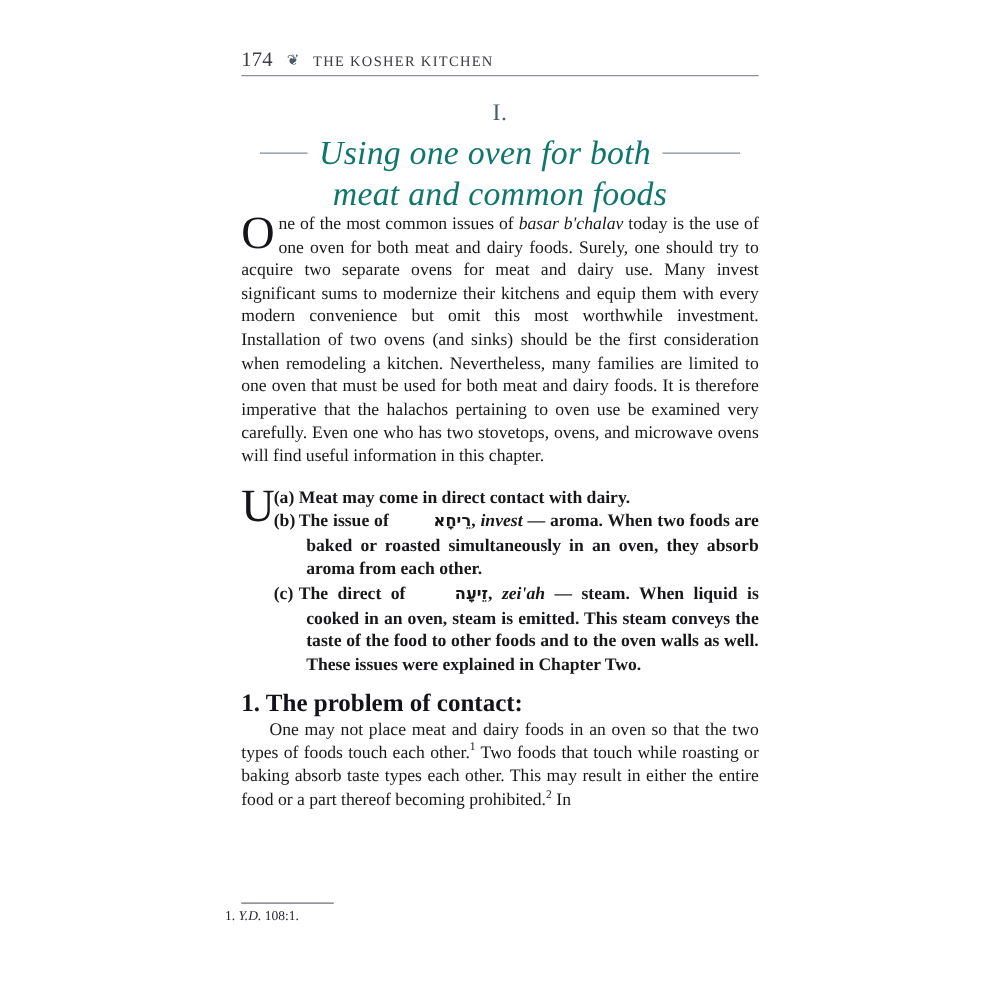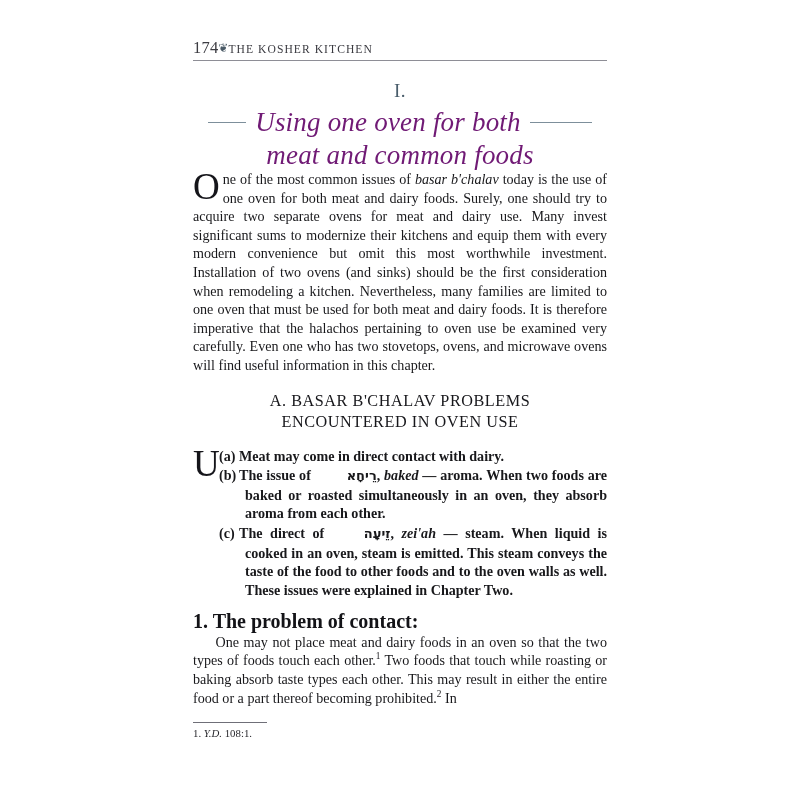--- a/index.html
+++ b/index.html
@@ -24,20 +24,21 @@
   }
 
   
   .running-head {
     position: absolute;
     left: 193px;
     top: 38px;
     width: 414px;
     display: flex;
     align-items: baseline;
+    gap: 11px;
   }
   .folio {
     font-size: 16.5px;
     color: #3c3c42;
     letter-spacing: 0.2px;
   }
   .head-ornament {
     font-size: 12px;
     color: #4a5a66;
     transform: translateY(-1px);
@@ -69,21 +70,21 @@
     color: #495d6b;
     letter-spacing: 0.5px;
   }
 
   .chapter-title {
     position: absolute;
     left: 193px;
     top: 106px;
     width: 414px;
     text-align: center;
-    color: #701a75;
+    color: #0f766e;
     font-family: "Liberation Serif", "DejaVu Serif", serif;
     font-style: italic;
     font-size: 27px;
     line-height: 1.22;
     letter-spacing: 0.2px;
   }
   .title-line-1 {
     display: flex;
     align-items: center;
     justify-content: center;
@@ -189,21 +190,21 @@
   .fn-rule {
     position: absolute;
     left: 193px;
     top: 722px;
     width: 74px;
     height: 1px;
     background: #6f6f78;
   }
   .footnotes {
     position: absolute;
-    left: 193px;
+    left: 180px;
     top: 727px;
     width: 414px;
   }
   .footnotes .fn-item {
     font-size: 10.8px;
     line-height: 13.6px;
     color: #27272c;
   }
 </style>
 </head>
@@ -228,35 +229,31 @@
     </div>
     <div class="title-line-2">meat and common foods</div>
   </div>
 
   <div class="body-col">
 
     <p class="body dropcap-para">
       <span class="dropcap">O</span><span><span>ne of the most common issues of </span><em>basar b'chalav</em><span> today is the use of one oven for both meat and dairy foods. Surely, one should try to acquire two separate ovens for meat and dairy use. Many invest significant sums to modernize their kitchens and equip them with every modern convenience but omit this most worthwhile investment. Installation of two ovens (and sinks) should be the first consideration when remodeling a kitchen. Nevertheless, many families are limited to one oven that must be used for both meat and dairy foods. It is therefore imperative that the halachos pertaining to oven use be examined very carefully. Even one who has two stovetops, ovens, and microwave ovens will find useful information in this chapter.</span></span>
     </p>
 
-    <div class="section-heading">
-      <span class="sh-line">A. BASAR B'CHALAV PROBLEMS</span>
-      <span class="sh-line">ENCOUNTERED IN OVEN USE</span>
-    </div>
 
     <p class="body dropcap-para" style="margin-top:14px">
       <span class="dropcap">U</span>
     </p>
 
     <ul class="problem-list">
       <li>
         <span class="lbl">(a)</span><span><span>Meat may come in direct contact with dairy.</span></span>
       </li>
       <li>
-        <span class="lbl">(b)</span><span><span>The issue of </span><span class="heb">רֵיחָא</span><span>, </span><em>baked</em><span> — aroma. When two foods are baked or roasted simultaneously in an oven, they absorb aroma from each other.</span></span>
+        <span class="lbl">(b)</span><span><span>The issue of </span><span class="heb">רֵיחָא</span><span>, </span><em>invest</em><span> — aroma. When two foods are baked or roasted simultaneously in an oven, they absorb aroma from each other.</span></span>
       </li>
       <li>
         <span class="lbl">(c)</span><span><span>The direct of </span><span class="heb">זֵיעָה</span><span>, </span><em>zei'ah</em><span> — steam. When liquid is cooked in an oven, steam is emitted. This steam conveys the taste of the food to other foods and to the oven walls as well. These issues were explained in Chapter Two.</span></span>
       </li>
     </ul>
 
     <div class="subhead">1. The problem of contact:</div>
 
     <p class="body indent"><span>One may not place meat and dairy foods in an oven so that the two types of foods touch each other.</span><sup class="fn">1</sup><span> Two foods that touch while roasting or baking absorb taste types each other. This may result in either the entire food or a part thereof becoming prohibited.</span><sup class="fn">2</sup><span> In</span></p>
 

